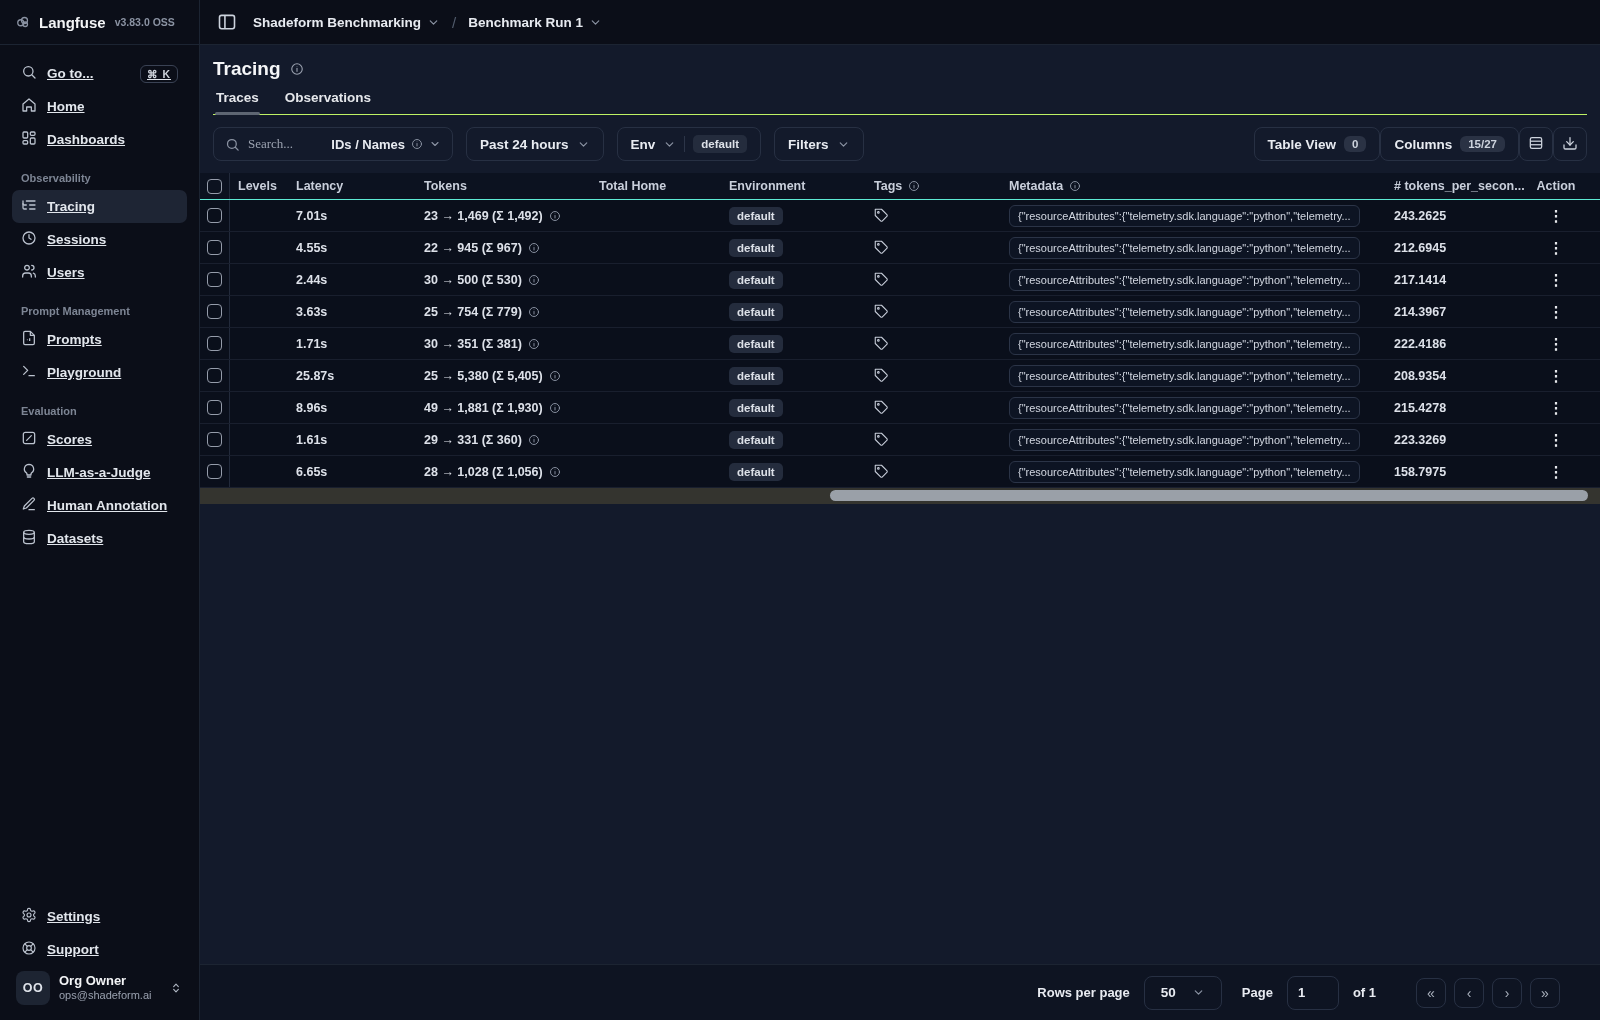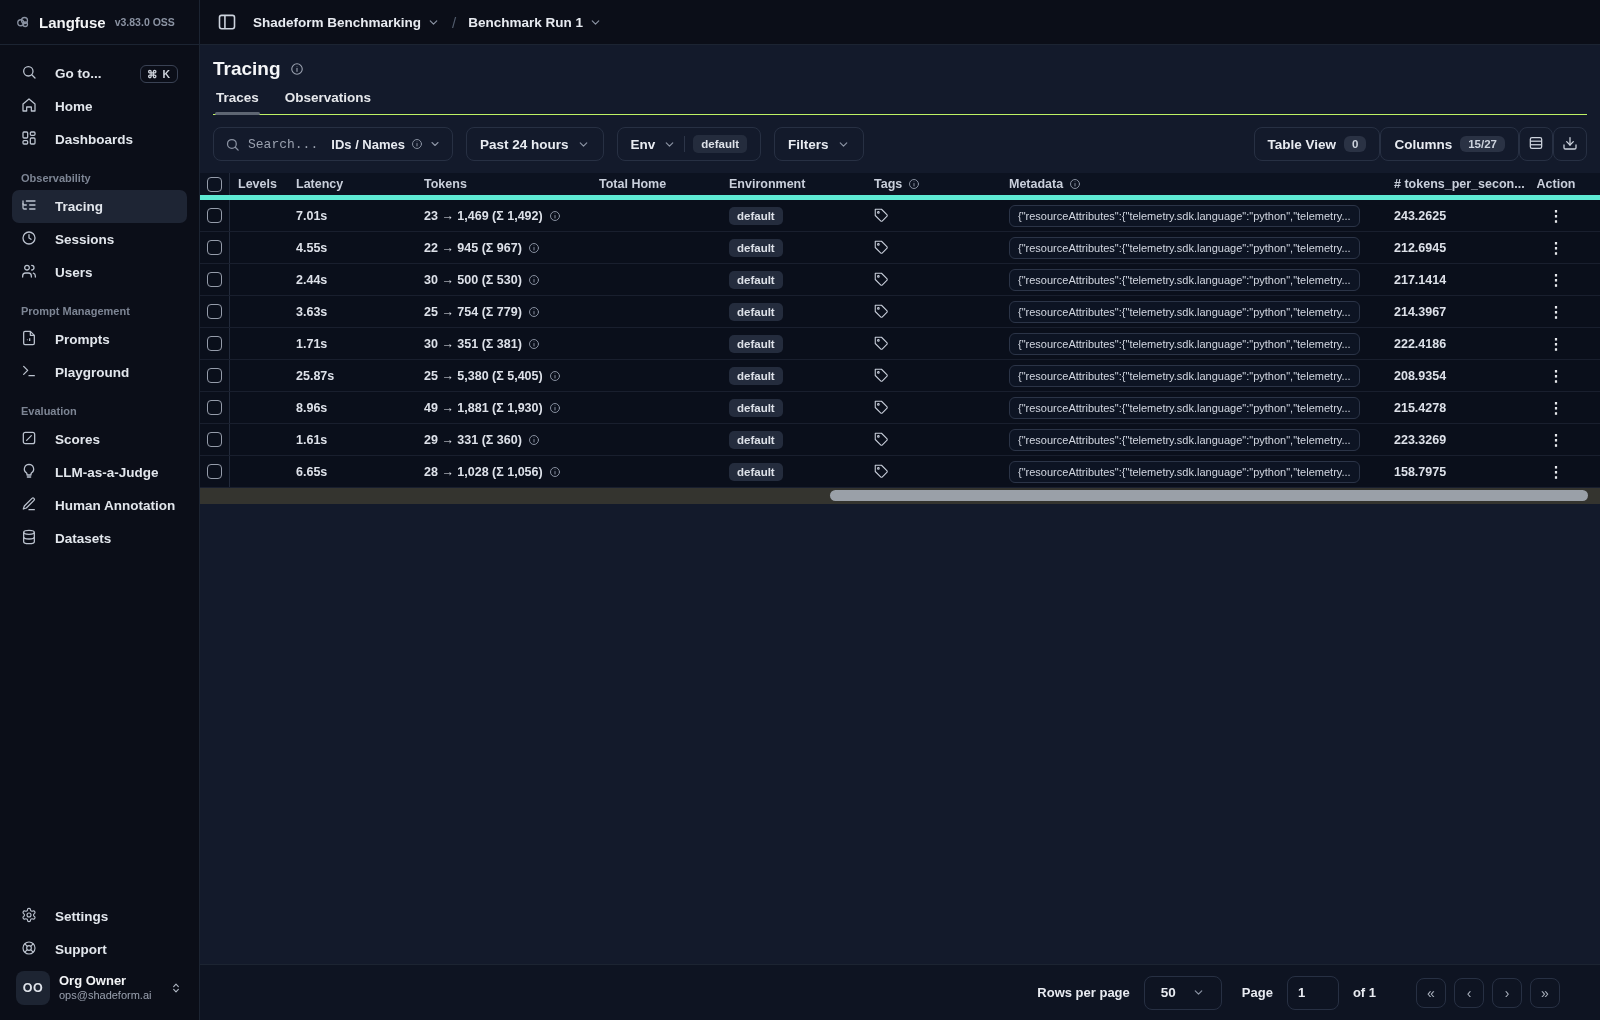--- a/index.html
+++ b/index.html
@@ -12,21 +12,21 @@
   }
   .app { display:flex; width:1600px; height:1020px; }
 
   
   .sidebar { width:200px; min-width:200px; height:100%; background:#0b0e18; border-right:1px solid #1c2432; display:flex; flex-direction:column; }
   .logo-row { height:45px; display:flex; align-items:center; gap:7px; padding:0 14px; border-bottom:1px solid #1c2432; }
   .logo-glyph { color:#8b93a3; display:flex; }
   .brand-name { font-size:15px; font-weight:700; color:#f3f4f6; }
   .brand-version { font-size:10.5px; font-weight:700; color:#8b93a3; margin-left:2px; }
   .nav { padding:12px 12px 0; }
-  .nav-item { display:flex; align-items:center; gap:18px; height:33px; padding:0 9px; border-radius:7px; font-size:13.5px; font-weight:600; color:#e2e6ec; cursor:pointer; }
+  .nav-item { display:flex; align-items:center; gap:10px; height:33px; padding:0 9px; border-radius:7px; font-size:13.5px; font-weight:600; color:#e2e6ec; cursor:pointer;text-decoration:underline; }
   .nav-item.active { background:#1e2534; }
   .nav-item .ic { color:#bcc3cf; flex:none; }
   .section-label { font-size:11px; font-weight:600; color:#7d8594; margin:16px 9px 6px; }
   .kbd { margin-left:auto; border:1px solid #3a4254; border-radius:6px; font-size:10.5px; font-weight:700; padding:2px 6px; color:#cfd4dc; letter-spacing:1px; }
   .sidebar-bottom { margin-top:auto; padding:8px 12px 10px; }
   .user-row { display:flex; align-items:center; gap:9px; padding:5px 4px; border-radius:8px; cursor:pointer; }
   .avatar { width:34px; height:34px; border-radius:8px; background:#1d2432; display:flex; align-items:center; justify-content:center; font-size:12.5px; font-weight:700; color:#dfe3ea; letter-spacing:.5px; }
   .user-meta { display:flex; flex-direction:column; line-height:1.25; }
   .user-name { font-size:13px; font-weight:700; color:#f3f4f6; }
   .user-email { font-size:11px; color:#9aa1af; }
@@ -44,33 +44,33 @@
   .title-row { display:flex; align-items:center; gap:9px; }
   .page-title { font-size:19px; font-weight:700; color:#f5f6f8; }
   .info-ic { color:#9aa1af; display:flex; }
   .tabs { display:flex; gap:24px; margin-top:10px; border-bottom:1px solid #bef264; padding:0 2px; }
   .tab { font-size:13.5px; font-weight:600; color:#e5e7eb; padding:0 1px 9px; position:relative; cursor:pointer; }
   .tab.active::after { content:""; position:absolute; left:0; right:0; bottom:-1px; height:3px; border-radius:2px; background:#5e6673; }
 
   .filter-row { display:flex; align-items:center; gap:13px; padding:12px 13px; }
   .control { display:flex; align-items:center; gap:8px; height:34px; border:1px solid #273043; border-radius:8px; padding:0 13px; font-size:13.5px; font-weight:600; color:#e8ebf1; background:transparent; cursor:pointer; }
   .search-box { width:240px; padding:0 11px; cursor:text; }
-  .search-box input { background:transparent; border:none; outline:none; color:#f97316; font-family:Liberation Mono, monospace; font-size:13px; width:70px; font-weight:500; }
+  .search-box input { background:transparent; border:none; outline:none; color:#f97316; font-family:Liberation Serif, serif; font-size:13px; width:70px; font-weight:500; }
   .search-box input::placeholder { color:#9aa1af; }
   .search-mode { display:flex; align-items:center; gap:6px; margin-left:auto; font-size:13px; font-weight:700; white-space:nowrap; }
   .sep-v { width:1px; height:16px; background:#2c3548; }
   .badge { background:#242c3d; border-radius:5px; padding:3px 8px; font-size:11.5px; font-weight:600; color:#dde1e8; }
   .pill { background:#2a3244; border-radius:6px; padding:2px 8px; font-size:11.5px; font-weight:700; color:#cdd3dd; }
   .right-controls { margin-left:auto; display:flex; align-items:flex-start; gap:0;border-radius:11px; }
   .icon-btn { width:34px; padding:0; justify-content:center; color:#cdd3dd; }
 
   
   .table { background:#0a0f1b; }
   .trow, .thead { display:flex; align-items:center; width:100%; }
-  .thead { height:27px; background:#0c1220; border-bottom:5px solid #5eead4; font-size:12.5px; font-weight:600; color:#c9cfdb; }
+  .thead { height:27px; background:#0c1220; border-bottom:1px solid #5eead4; font-size:12.5px; font-weight:600; color:#c9cfdb; }
   .trow { height:32px; border-bottom:1px solid #191f2e; font-size:12.5px; font-weight:600; color:#dde1e9; }
   .cell { padding-left:8px; display:flex; align-items:center; gap:6px; overflow:hidden; white-space:nowrap; height:100%; }
   .c-cb { width:30px; min-width:30px; justify-content:center; padding-left:0; border-right:1px solid #222a3b; }
   .c-levels { width:58px; }
   .c-latency { width:100px; }
   .c-tokens { width:175px;margin-left:28px; }
   .c-cost { width:130px; }
   .c-env { width:145px; }
   .c-tags { width:135px; }
   .c-meta { width:385px; }

